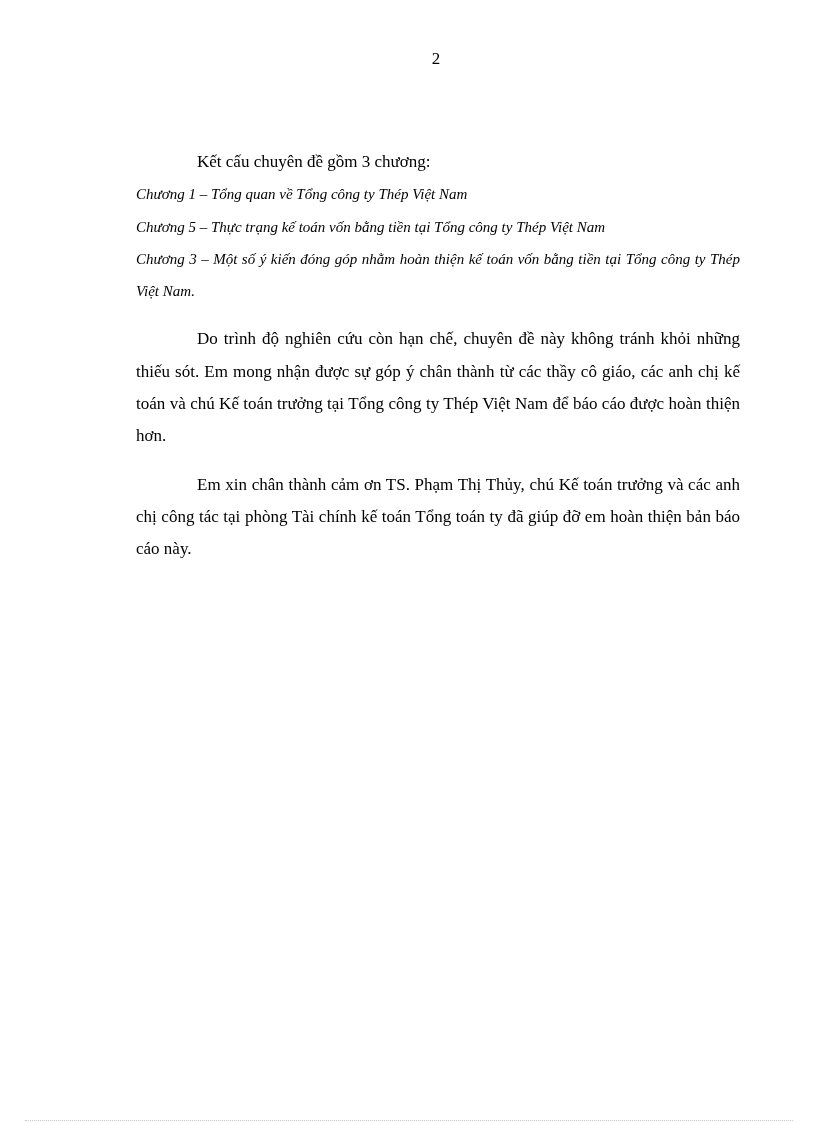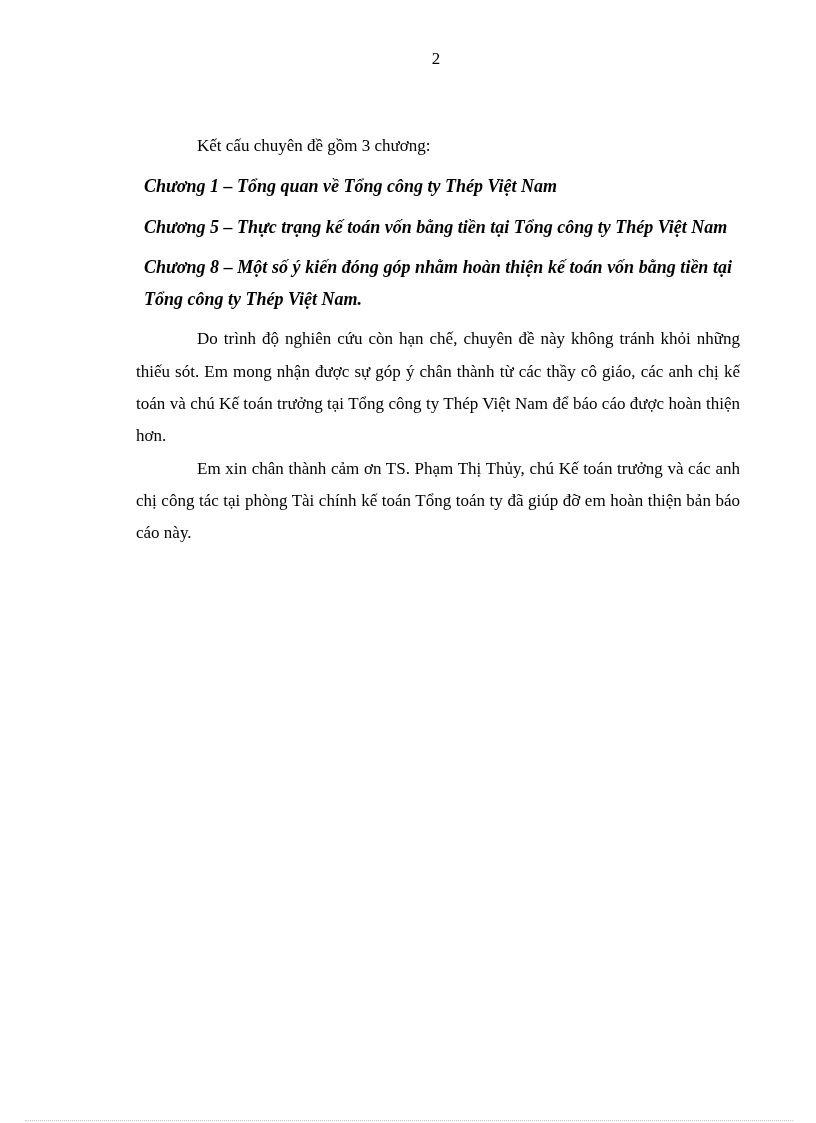--- a/index.html
+++ b/index.html
@@ -31,44 +31,45 @@
       width: 604px;
       font-size: 17px;
       line-height: 32.3px;
     }
     .para {
       margin: 0;
       text-align: justify;
     }
     .indent {
       text-indent: 61px;
+      margin-top: 16px;
     }
     .chapter {
-      margin: 8px;
-      font-weight: bold;
+      margin: 0;
+      font-weight: normal;
       font-style: italic;
       text-align: justify;
-      font-size: 18px;
+      font-size: 15px;
     }
     .bottom-rule {
       position: absolute;
       left: 25px;
       width: 768px;
       top: 1120px;
       height: 0;
       border-top: 1px dotted #c8c8c8;
     }
   </style>
 </head>
 <body>
 
 <div class="page-number">2</div>
 
 <div class="content">
   <p class="para indent">Kết cấu chuyên đề gồm 3 chương:</p>
   <p class="chapter">Chương 1 – Tổng quan về Tổng công ty Thép Việt Nam</p>
   <p class="chapter">Chương 5 – Thực trạng kế toán vốn bằng tiền tại Tổng công ty Thép Việt Nam</p>
-  <p class="chapter">Chương 8 – Một số ý kiến đóng góp nhằm hoàn thiện kế toán vốn bằng tiền tại Tổng công ty Thép Việt Nam.</p>
+  <p class="chapter">Chương 3 – Một số ý kiến đóng góp nhằm hoàn thiện kế toán vốn bằng tiền tại Tổng công ty Thép Việt Nam.</p>
   <p class="para indent">Do trình độ nghiên cứu còn hạn chế, chuyên đề này không tránh khỏi những thiếu sót. Em mong nhận được sự góp ý chân thành từ các thầy cô giáo, các anh chị kế toán và chú Kế toán trưởng tại Tổng công ty Thép Việt Nam để báo cáo được hoàn thiện hơn.</p>
   <p class="para indent">Em xin chân thành cảm ơn TS. Phạm Thị Thủy, chú Kế toán trưởng và các anh chị công tác tại phòng Tài chính kế toán Tổng toán ty đã giúp đỡ em hoàn thiện bản báo cáo này.</p>
 </div>
 
 <div class="bottom-rule"></div>
 
 </body></html>

